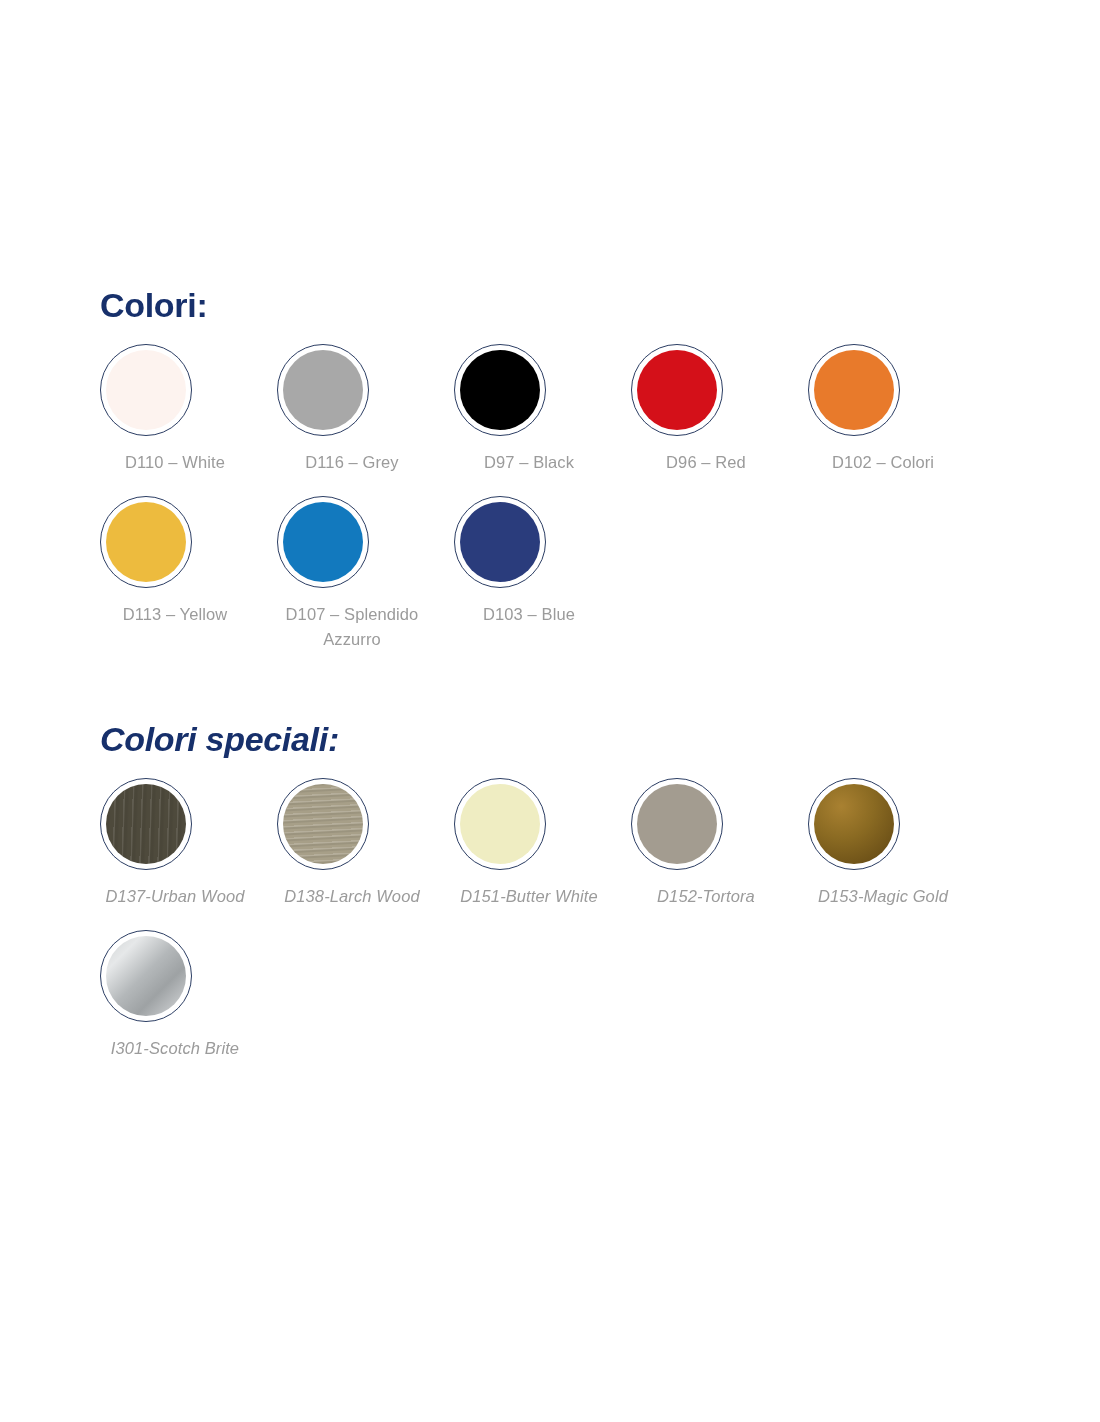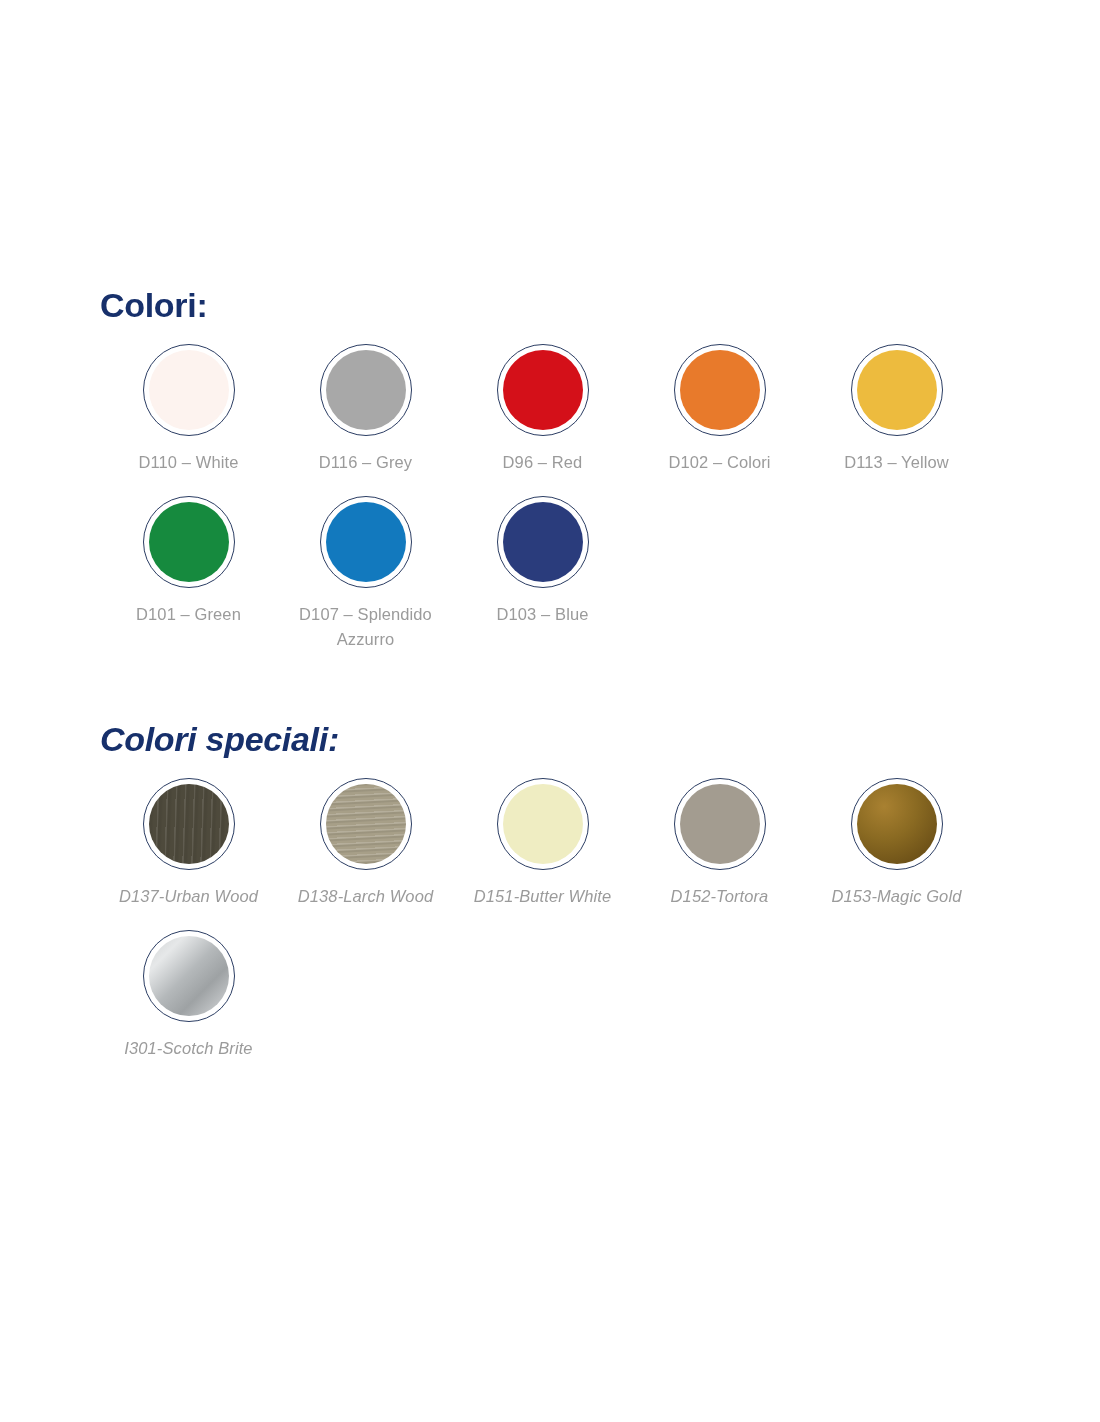--- a/index.html
+++ b/index.html
@@ -46,21 +46,20 @@
   
   .swatch-grid {
     display: flex;
     flex-wrap: wrap;
     width: 920px;
   }
   .swatch-cell {
     width: 177px;
     display: flex;
     flex-direction: column;
-    align-items: center;
     margin-bottom: 20px;
   }
 
   
   .swatch-ring {
     width: 92px;
     height: 92px;
     border-radius: 50%;
     border: 1.3px solid #2b3d63;
     background: #ffffff;
@@ -134,41 +133,41 @@
           <div class="swatch-label">D110 – White</div>
         </div>
         <div class="swatch-cell">
           <div class="swatch-ring">
             <div class="swatch-disc" style="background: #a8a8a8;"></div>
           </div>
           <div class="swatch-label">D116 – Grey</div>
         </div>
         <div class="swatch-cell">
           <div class="swatch-ring">
+            <div class="swatch-disc" style="background: #000000;"></div>
+          </div>
+          <div class="swatch-label">D97 – Black</div>
+        </div>
+        <div class="swatch-cell">
+          <div class="swatch-ring">
             <div class="swatch-disc" style="background: #d41019;"></div>
           </div>
           <div class="swatch-label">D96 – Red</div>
         </div>
         <div class="swatch-cell">
           <div class="swatch-ring">
             <div class="swatch-disc" style="background: #e87a2b;"></div>
           </div>
           <div class="swatch-label">D102 – Colori</div>
         </div>
         <div class="swatch-cell">
           <div class="swatch-ring">
             <div class="swatch-disc" style="background: #edbb3e;"></div>
           </div>
           <div class="swatch-label">D113 – Yellow</div>
-        </div>
-        <div class="swatch-cell">
-          <div class="swatch-ring">
-            <div class="swatch-disc" style="background: #168a3e;"></div>
-          </div>
-          <div class="swatch-label">D101 – Green</div>
         </div>
         <div class="swatch-cell">
           <div class="swatch-ring">
             <div class="swatch-disc" style="background: #1279be;"></div>
           </div>
           <div class="swatch-label">D107 – Splendido Azzurro</div>
         </div>
         <div class="swatch-cell">
           <div class="swatch-ring">
             <div class="swatch-disc" style="background: #2a3c7c;"></div>

